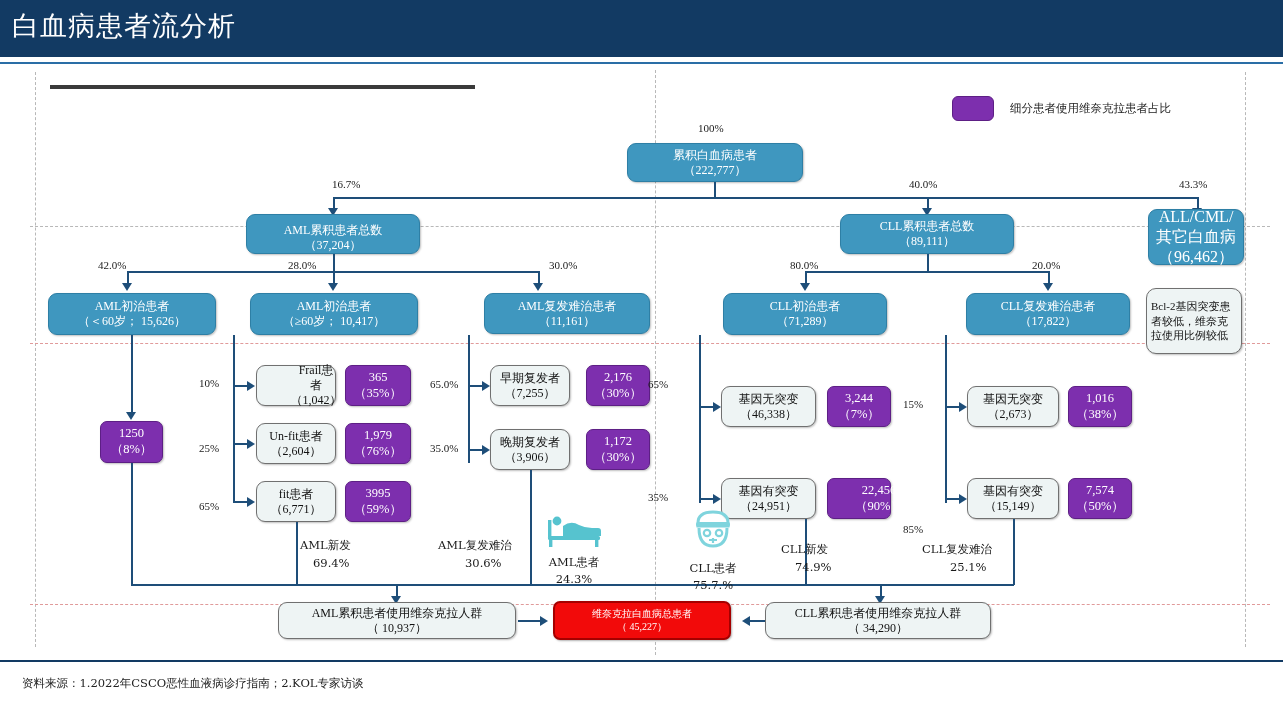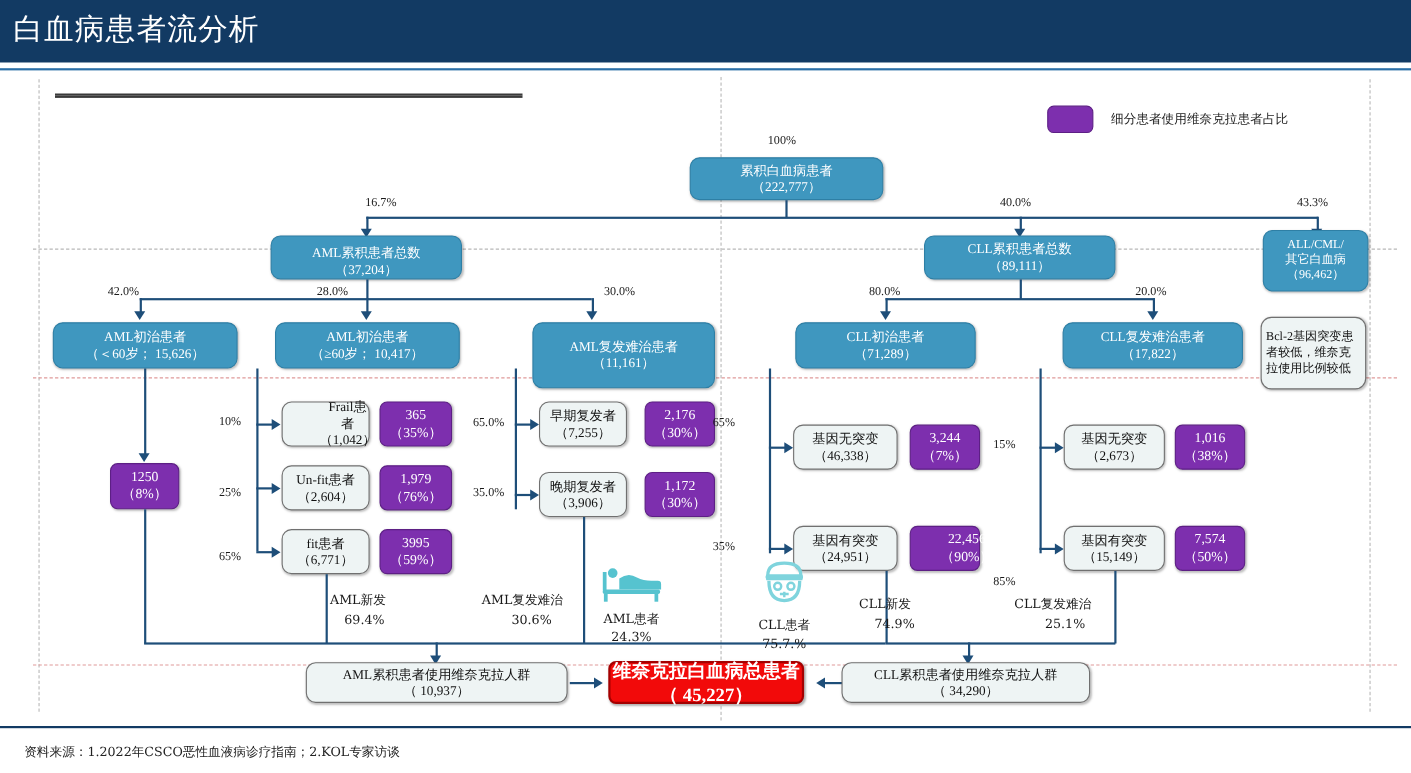--- a/index.html
+++ b/index.html
@@ -23,24 +23,24 @@
   .legend-label{margin-left:16px;font-size:11.5px;color:#222;font-family:"DejaVu Serif",serif;}
 
   
   .vguide{position:absolute;top:70px;height:580px;border-left:1px dashed #b8b8b8;}
   .hguide{position:absolute;left:30px;width:1240px;border-top:1px dashed #b8b8b8;}
   .hguide-red{position:absolute;left:30px;width:1240px;border-top:1px dashed #e09a9a;}
 
   
   .node{position:absolute;box-sizing:border-box;display:flex;flex-direction:column;align-items:center;justify-content:center;text-align:center;line-height:1.25;}
   .blue{background:#3f97bf;border:1px solid #2e7fa5;border-radius:9px;color:#ffffff;font-size:12px;box-shadow:1px 1px 2px rgba(0,0,0,.25);}
-  .blue.small{font-size:11px;}
+  .blue.small{font-size:16px;}
   .white{background:#eef4f4;border:1px solid #707070;border-radius:9px;color:#111;font-size:12px;box-shadow:1px 1px 2px rgba(0,0,0,.25);}
   .purple{background:#7d2fae;border:1px solid #5d1f85;border-radius:7px;color:#ffffff;font-size:12.5px;box-shadow:1px 1px 2px rgba(0,0,0,.25);}
-  .red{background:#f20a0a;border:2px solid #a50000;border-radius:7px;color:#ffffff;font-size:17px;font-weight:bold;box-shadow:1px 1px 2px rgba(0,0,0,.3);}
+  .red{background:#f20a0a;border:2px solid #a50000;border-radius:7px;color:#ffffff;font-size:10px;font-weight:normal;box-shadow:1px 1px 2px rgba(0,0,0,.3);}
   .note{background:#eef4f4;border:1px solid #707070;border-radius:10px;color:#111;font-size:11px;line-height:1.35;padding:3px 4px;text-align:left;align-items:flex-start;}
 
   .pct{position:absolute;font-size:11px;color:#1a1a1a;font-family:"Liberation Serif",serif;white-space:nowrap;}
   .flabel{position:absolute;font-size:11.5px;color:#1a1a1a;text-align:center;white-space:nowrap;font-family:"DejaVu Serif",serif;}
 
   
   .ln{position:absolute;background:#1e4e79;}
   .lnh{height:2px;}
   .lnv{width:2px;}
   .arw{position:absolute;width:0;height:0;}
@@ -137,21 +137,21 @@
     <div>（＜60岁； 15,626）</div>
   </div>
 
   <div class="pct" style="left:288px;top:259px;">28.0%</div>
   <div class="node blue" style="left:250px;top:293px;width:168px;height:42px;">
     <div>AML初治患者</div>
     <div>（≥60岁； 10,417）</div>
   </div>
 
   <div class="pct" style="left:549px;top:259px;">30.0%</div>
-  <div class="node blue" style="left:484px;top:293px;width:166px;height:60px;">
+  <div class="node blue" style="left:484px;top:293px;width:166px;height:41px;">
     <div>AML复发难治患者</div>
     <div>（11,161）</div>
   </div>
 
   <div class="pct" style="left:790px;top:259px;">80.0%</div>
   <div class="node blue" style="left:723px;top:293px;width:164px;height:42px;">
     <div>CLL初治患者</div>
     <div>（71,289）</div>
   </div>
 

